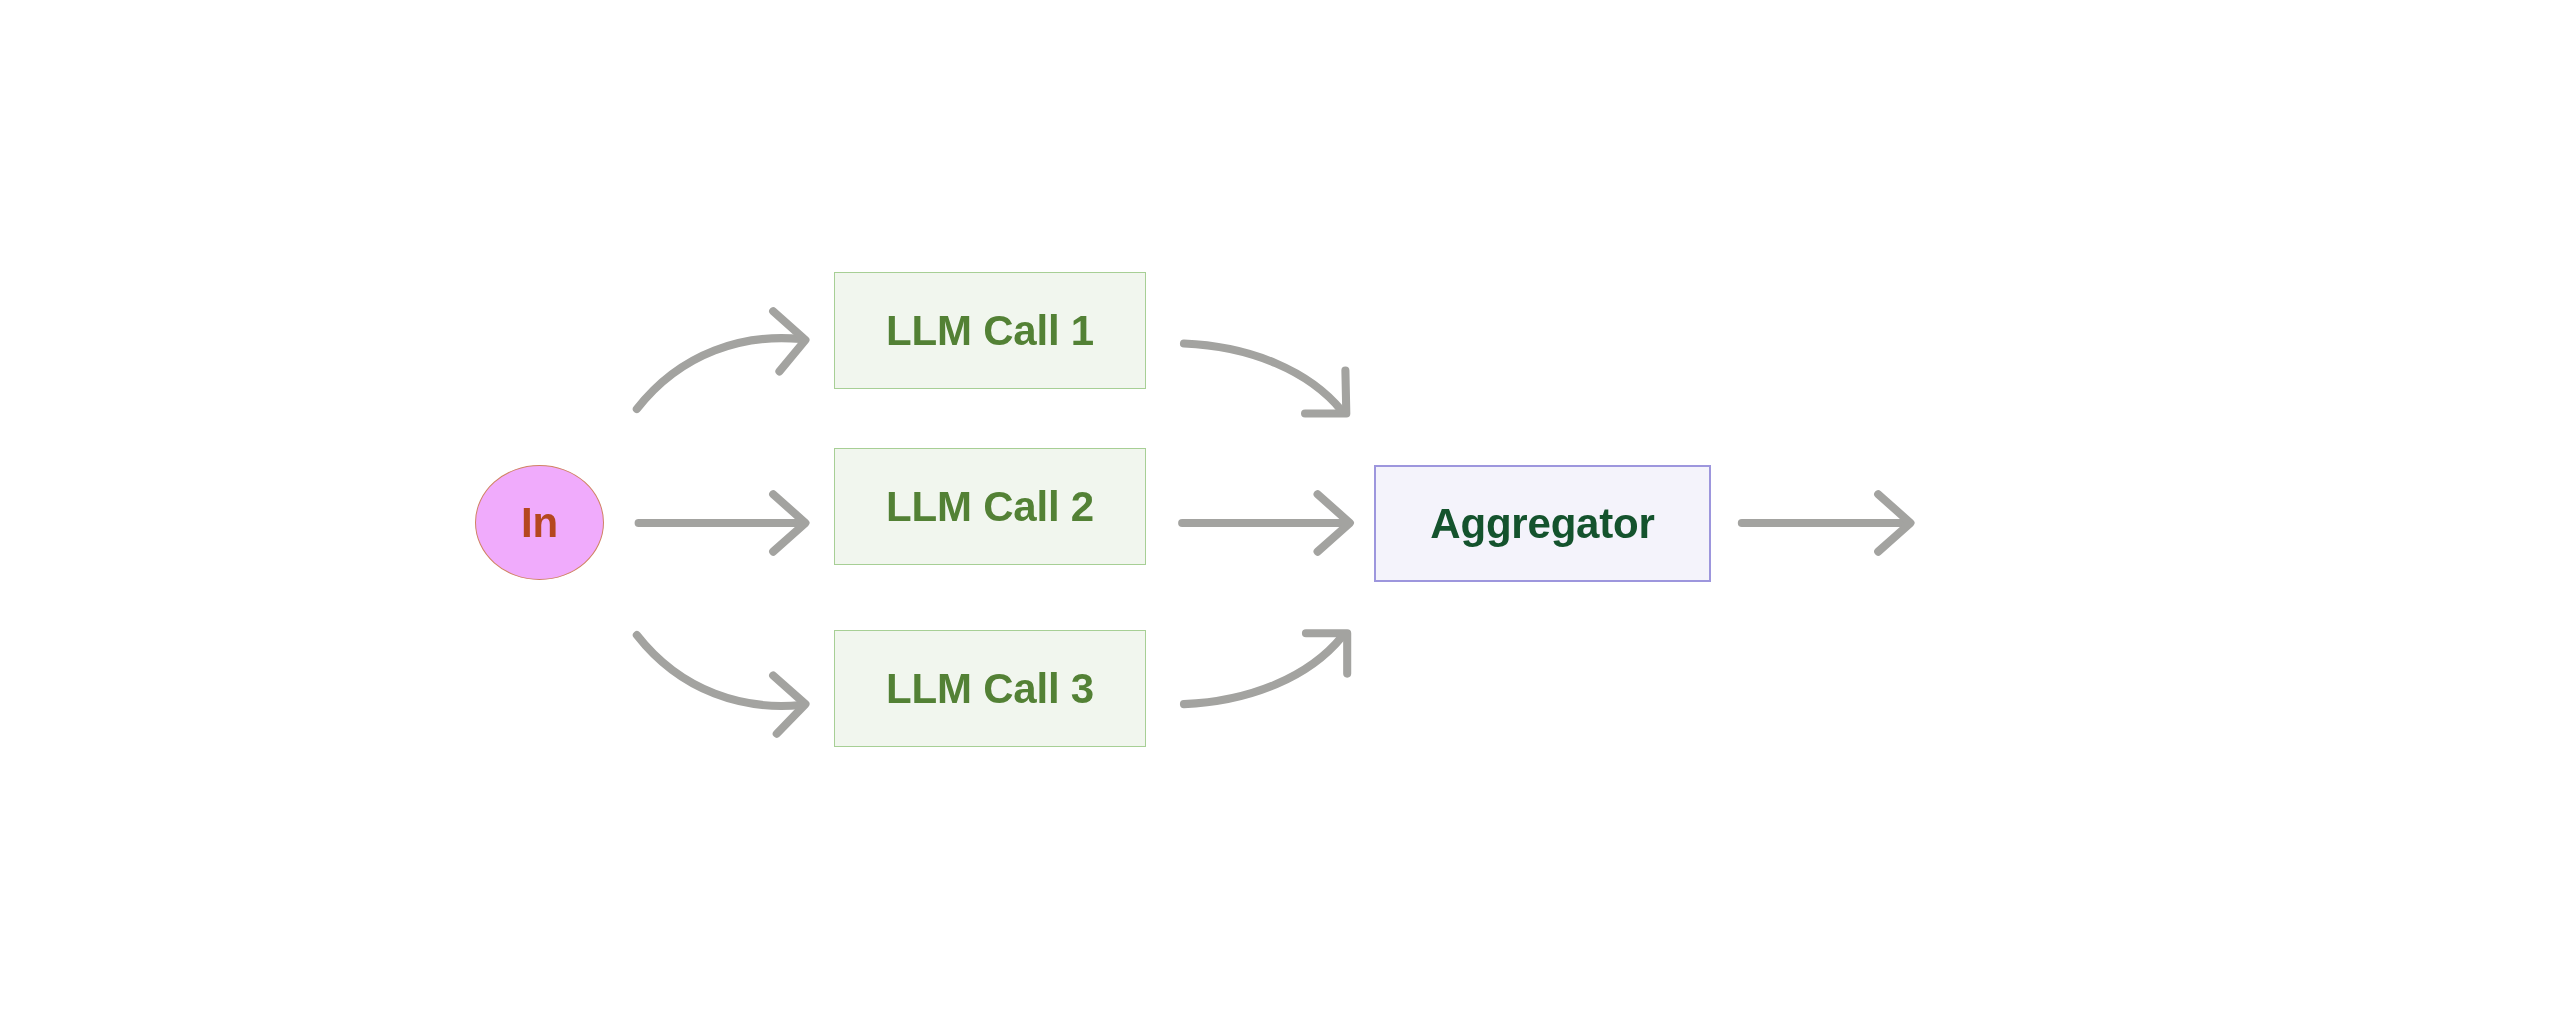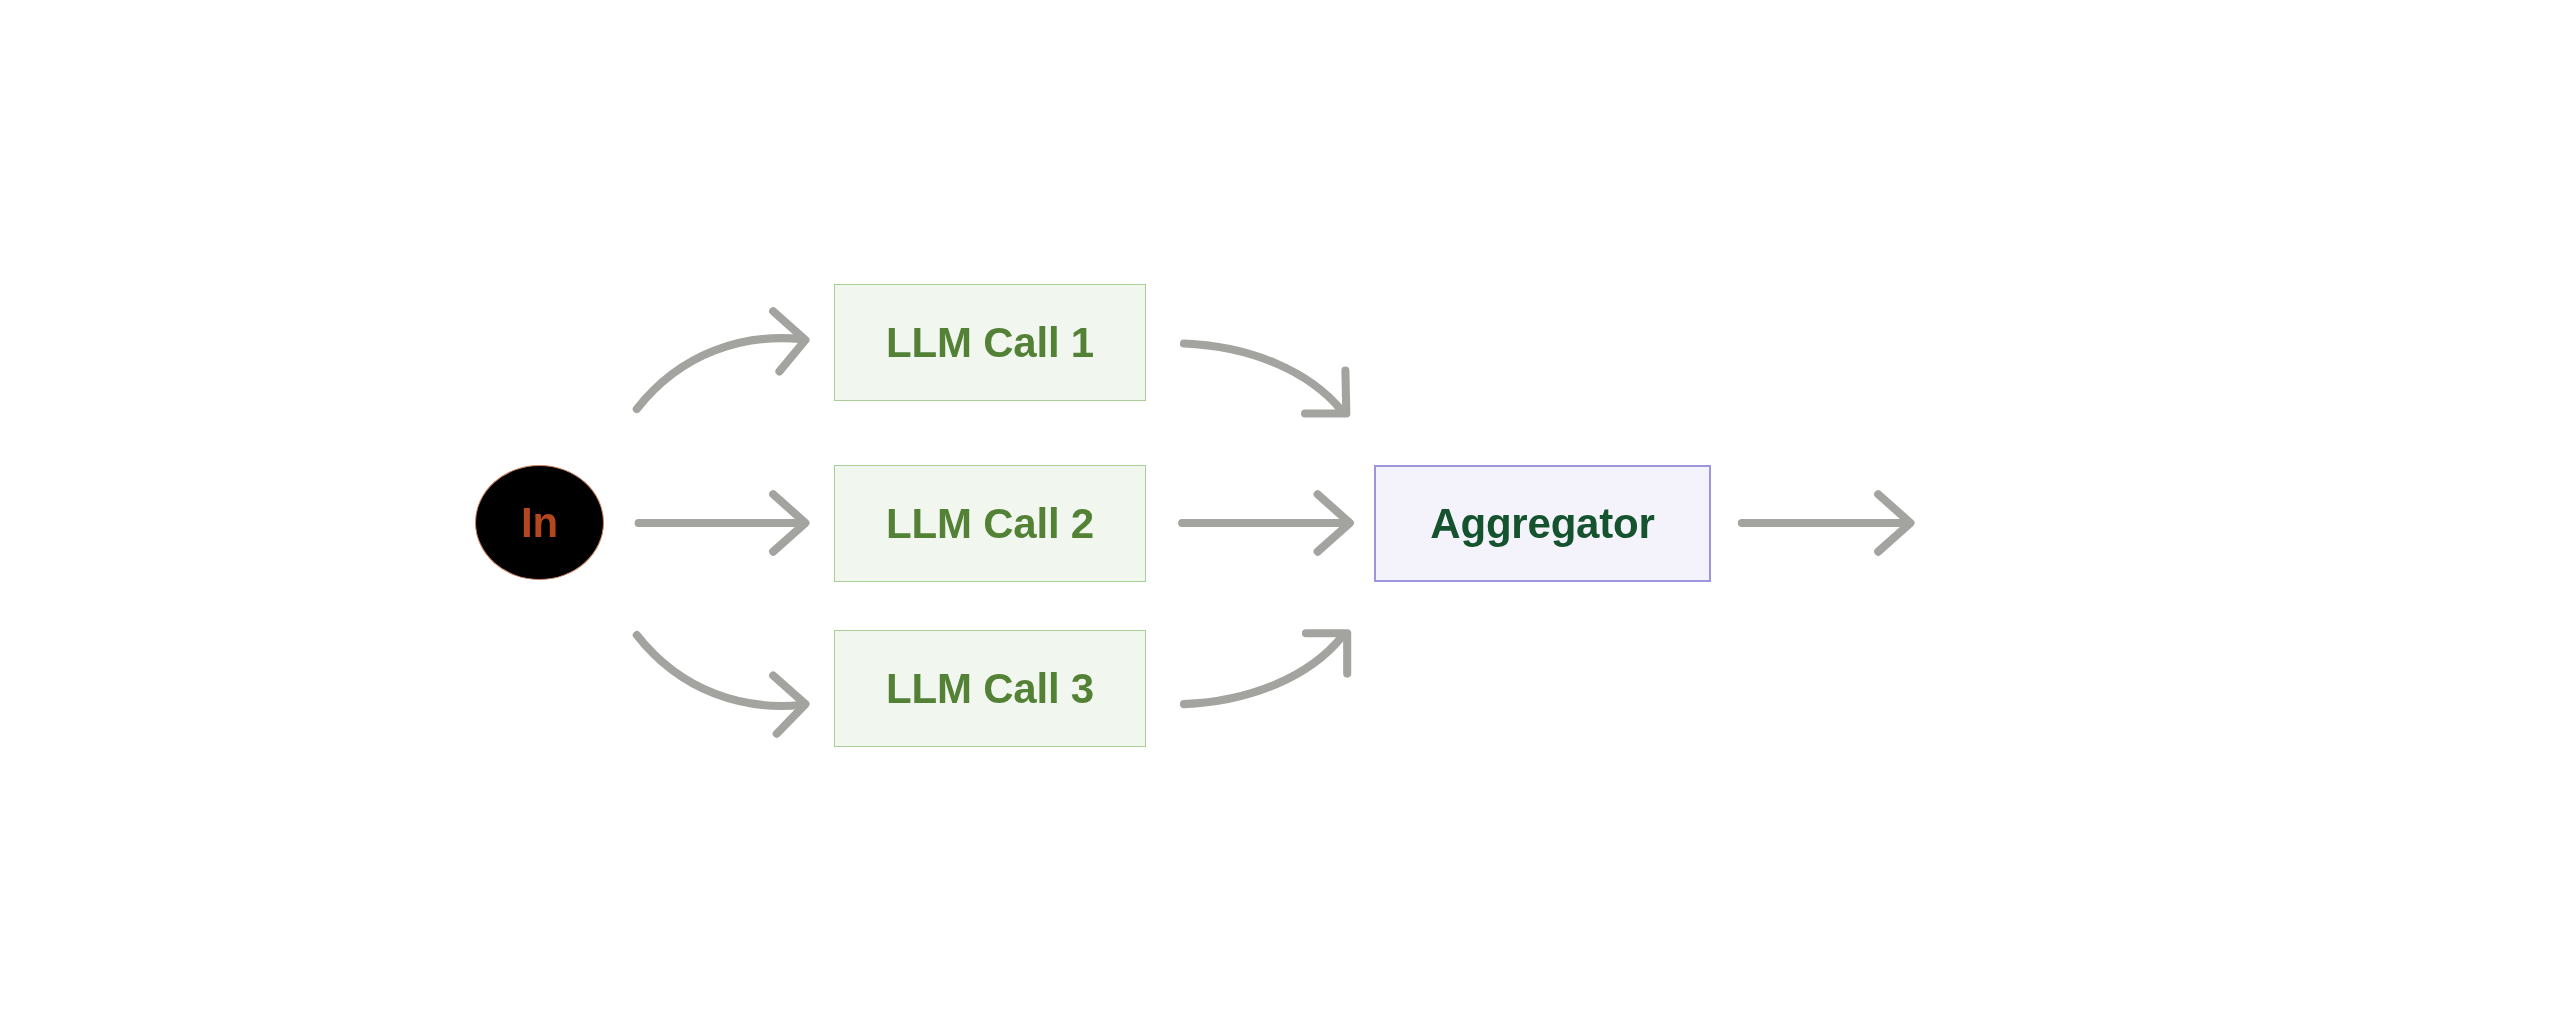--- a/index.html
+++ b/index.html
@@ -32,21 +32,21 @@
     display: flex;
     align-items: center;
     justify-content: center;
     box-sizing: border-box;
     font-weight: bold;
     letter-spacing: -0.2px;
     white-space: nowrap;
   }
   
   .node-terminal {
-    background: #000000;
+    background: #f0abfc;
     border: 1.8px solid #d08363;
     color: #b5471f;
     font-size: 42px;
   }
   .node-in {
     left: 475px;
     top: 465px;
     width: 129px;
     height: 115px;
     border-radius: 50%;
@@ -61,22 +61,22 @@
   
   .node-llm {
     left: 834px;
     width: 312px;
     height: 117px;
     background: #f1f6ee;
     border: 1.8px solid #a7cf95;
     color: #538135;
     font-size: 42px;
   }
-  .node-llm-1 { top: 284px; }
-  .node-llm-2 { top: 465px; align-items: center; }
+  .node-llm-1 { top: 272px; }
+  .node-llm-2 { top: 448px; align-items: center; }
   .node-llm-3 { top: 630px; }
   
   .node-agg {
     left: 1374px;
     top: 465px;
     width: 337px;
     height: 117px;
     background: #f4f3fb;
     border: 2.7px solid #9d96dd;
     color: #14532d;

